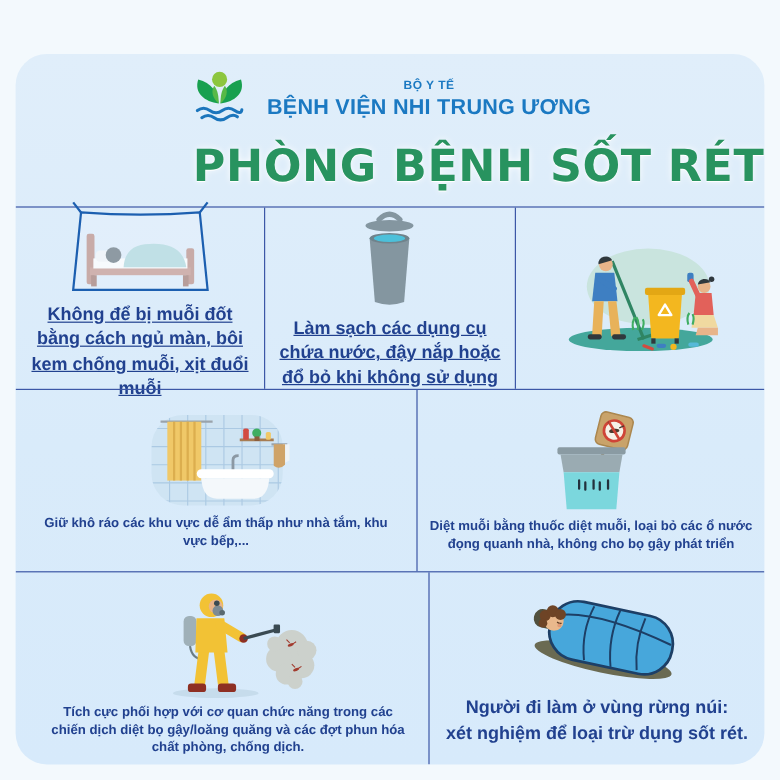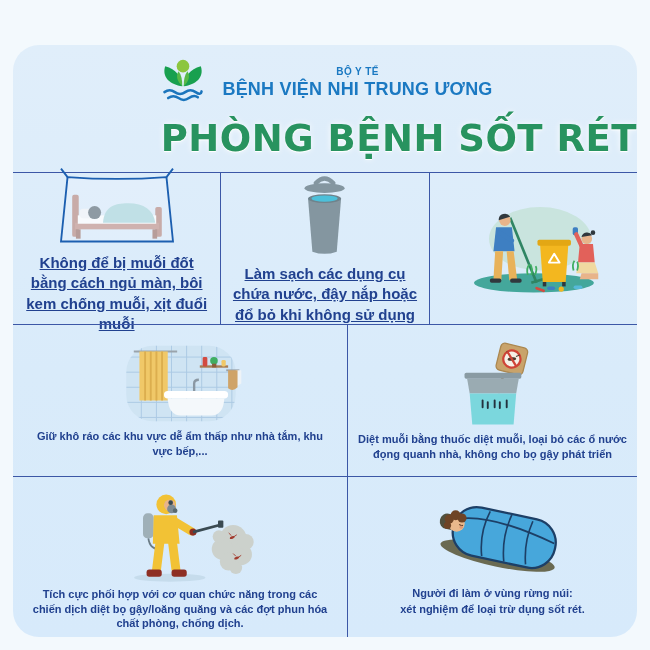--- a/index.html
+++ b/index.html
@@ -10,29 +10,29 @@
   .org{text-align:center;}
   .ministry{color:#1b79c2;font-weight:bold;font-size:10px;letter-spacing:.4px;}
   .hospital{color:#1b79c2;font-weight:bold;font-size:18px;letter-spacing:.2px;margin-top:2px;}
   .title{margin:6px 0 0;text-align:right;color:#28935f;font-size:37px;font-weight:bold;
          font-family:"DejaVu Sans",sans-serif;letter-spacing:.5px;
          text-shadow:0 1px 0 #fff,0 0 6px rgba(255,255,255,.9);padding-left:23px;}
   .grid{position:absolute;top:127px;left:0;right:0;bottom:0;display:flex;flex-direction:column;}
   .row{display:flex;border-top:1.5px solid #3c57a6;min-height:0;}
   .row1{height:151px;}
   .row2{height:151px;}
-  .row3{flex:1;}
+  .row3{flex:1;padding-left:10px;}
   .cell{flex:1;display:flex;flex-direction:column;align-items:center;justify-content:center;
         gap:4px;padding:3px 8px;min-width:0;}
   .cell + .cell{border-left:1.5px solid #3c57a6;}
   .row2 .cell:first-child,.row3 .cell:first-child{flex:0 0 318px;}
   .txt{margin:0;color:#21418f;font-weight:bold;text-align:center;line-height:1.36;}
   .row1 .txt{font-size:15px;max-width:205px;text-decoration:underline;}
   .row2 .txt,.row3 .txt{font-size:11px;max-width:302px;}
-  .lines{color:#21418f;font-weight:bold;text-align:center;font-size:11px;line-height:1.5;}
+  .lines{color:#21418f;font-weight:bold;text-align:center;font-size:15px;line-height:1.5;}
   .icon{display:flex;align-items:flex-end;justify-content:center;}
   .icon svg{display:block;}
 </style>
 </head>
 <body>
 
 <div class="card">
 
   <div class="header">
     <span>

